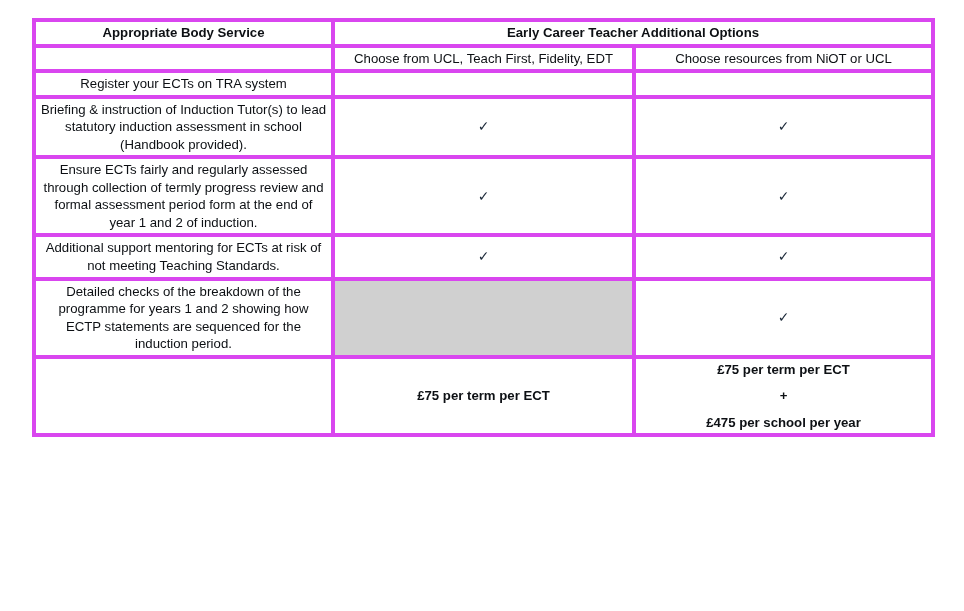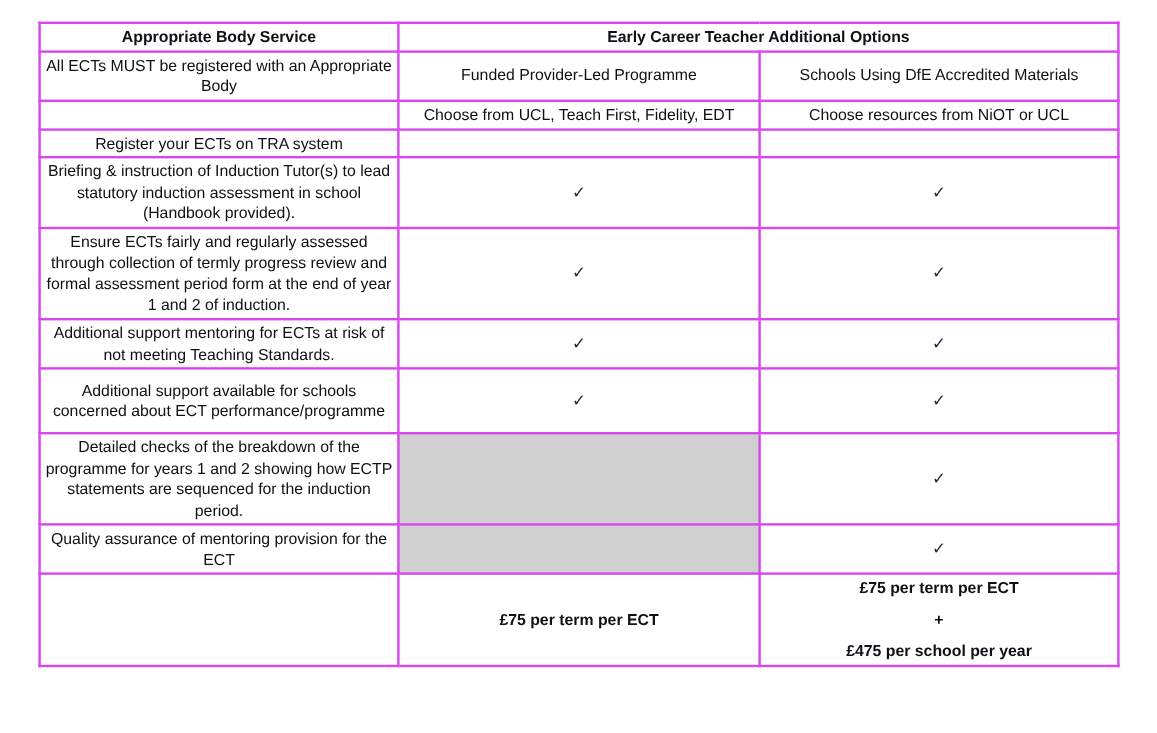--- a/index.html
+++ b/index.html
@@ -21,21 +21,21 @@
   }
   table.ab-table {
     position: absolute;
     left: 32px;
     top: 18px;
     width: 899px;
     border-collapse: collapse;
     table-layout: fixed;
   }
   table.ab-table td {
-    border: 2px solid #d946ef;
+    border: 4px solid #d946ef;
     vertical-align: middle;
     text-align: center;
     padding: 2px 4px;
     font-size: 13.2px;
     line-height: 1.33;
     color: #0d1014;
   }
   col.c-left   { width: 299px; }
   col.c-mid    { width: 301px; }
   col.c-right  { width: 299px; }
@@ -64,25 +64,20 @@
       <col class="c-mid">
       <col class="c-right">
     </colgroup>
     <tbody>
 
       <tr style="height:20px;">
         <td class="hdr">Appropriate Body Service</td>
         <td class="hdr" colspan="2">Early Career Teacher Additional Options</td>
       </tr>
 
-      <tr style="height:38px;">
-        <td>All ECTs MUST be registered with an Appropriate Body</td>
-        <td>Funded Provider-Led Programme</td>
-        <td>Schools Using DfE Accredited Materials</td>
-      </tr>
 
       <tr style="height:24px;">
         <td></td>
         <td>Choose from UCL, Teach First, Fidelity, EDT</td>
         <td>Choose resources from NiOT or UCL</td>
       </tr>
 
       <tr style="height:19px;margin-left:39px;">
         <td>Register your ECTs on TRA system</td>
         <td><span class="tick"></span></td>
@@ -100,38 +95,28 @@
         <td><span class="tick">✓</span></td>
         <td><span class="tick">✓</span></td>
       </tr>
 
       <tr style="height:36px;">
         <td>Additional support mentoring for ECTs at risk of not meeting Teaching Standards.</td>
         <td><span class="tick">✓</span></td>
         <td><span class="tick">✓</span></td>
       </tr>
 
-      <tr style="height:54px;">
-        <td>Additional support available for schools concerned about ECT performance/programme</td>
-        <td><span class="tick">✓</span></td>
-        <td><span class="tick">✓</span></td>
-      </tr>
 
 
       <tr style="height:69px;">
         <td>Detailed checks of the breakdown of the programme for years 1 and 2 showing how ECTP statements are sequenced for the induction period.</td>
         <td class="shaded"><span class="tick"></span></td>
         <td><span class="tick">✓</span></td>
       </tr>
 
-      <tr style="height:37px;">
-        <td>Quality assurance of mentoring provision for the ECT</td>
-        <td class="shaded"><span class="tick"></span></td>
-        <td><span class="tick">✓</span></td>
-      </tr>
 
       <tr style="height:51px;">
         <td></td>
         <td class="cost">
           <span class="cost-line">£75 per term per ECT</span>
         </td>
         <td class="cost">
           <span class="cost-line">£75 per term per ECT</span>
           <span class="cost-line sp plus">+</span>
           <span class="cost-line sp2">£475 per school per year</span>

